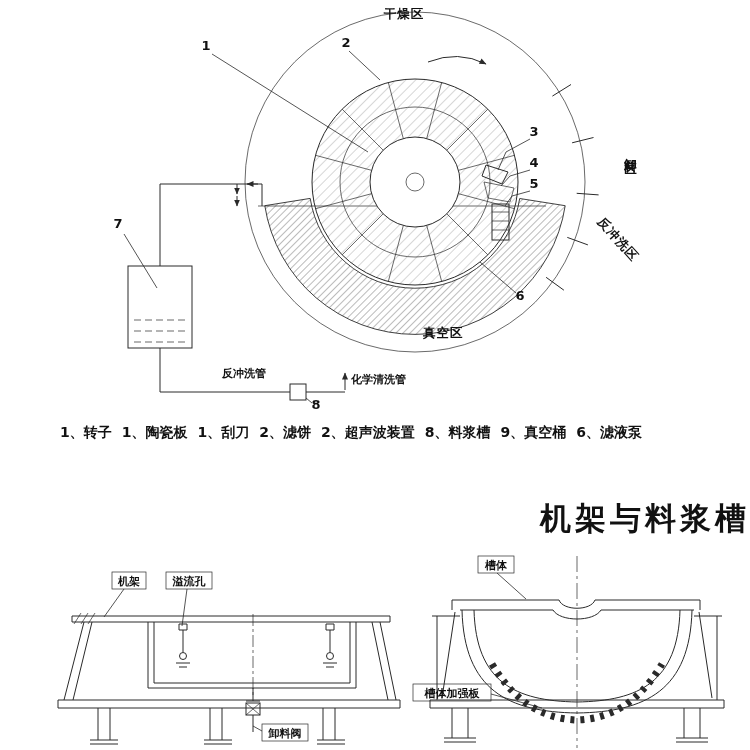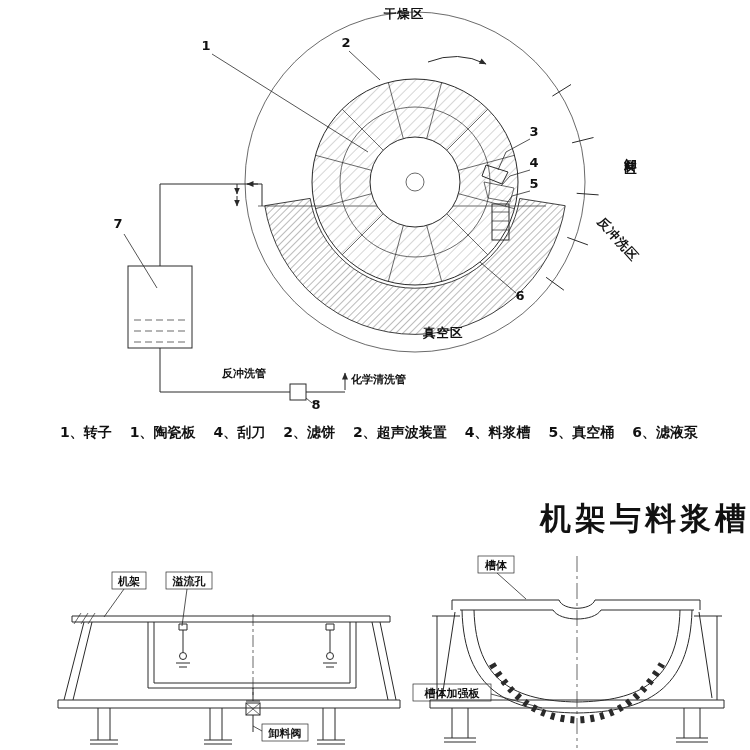--- a/index.html
+++ b/index.html
@@ -7,21 +7,21 @@
         font-family:"DejaVu Sans",sans-serif;color:#111;}
   svg{position:absolute;left:0;top:0;}
   svg text{fill:#111;font-family:"DejaVu Sans",sans-serif;}
   .ln{stroke:#2a2a2a;stroke-width:1;fill:none;}
   .lt{stroke:#2a2a2a;stroke-width:0.7;fill:none;}
   .lead{stroke:#2a2a2a;stroke-width:0.8;fill:none;}
   .num{font-size:13px;font-weight:bold;text-anchor:middle;}
   .zone{font-size:12.5px;font-weight:bold;letter-spacing:1px;}
   .pipe-lbl{font-size:11px;font-weight:bold;}
   .boxlbl{font-size:11px;font-weight:bold;text-anchor:middle;}
-  .legend{position:absolute;left:60px;top:424px;width:660px;display:flex;gap:18px;
+  .legend{position:absolute;left:60px;top:424px;width:660px;display:flex;gap:10px;
           font-size:14px;font-weight:bold;white-space:nowrap;}
   .sec-title{position:absolute;left:0;top:498px;width:100%;text-align:right;
              font-size:31px;font-weight:bold;letter-spacing:4px;}
 </style>
 </head>
 <body>
 
 <div class="page">
 
 <svg width="750" height="750" viewBox="0 0 750 750">
@@ -154,23 +154,23 @@
     <line x1="497" y1="573" x2="526" y2="599" class="lead"></line>
     <rect x="413" y="684" width="78" height="17" class="lt"></rect>
     <text class="boxlbl" x="452" y="696.5">槽体加强板</text>
     <line x1="491" y1="694" x2="542" y2="708" class="lead"></line>
   </g>
 </svg>
 
 <div class="legend">
   <span>1、转子</span>
   <span>1、陶瓷板</span>
-  <span>4、刮刀</span>
+  <span>1、刮刀</span>
   <span>2、滤饼</span>
   <span>2、超声波装置</span>
-  <span>4、料浆槽</span>
-  <span>5、真空桶</span>
+  <span>8、料浆槽</span>
+  <span>9、真空桶</span>
   <span>6、滤液泵</span>
 </div>
 
 <div class="sec-title">机架与料浆槽</div>
 
 </div>
 
 </body></html>

